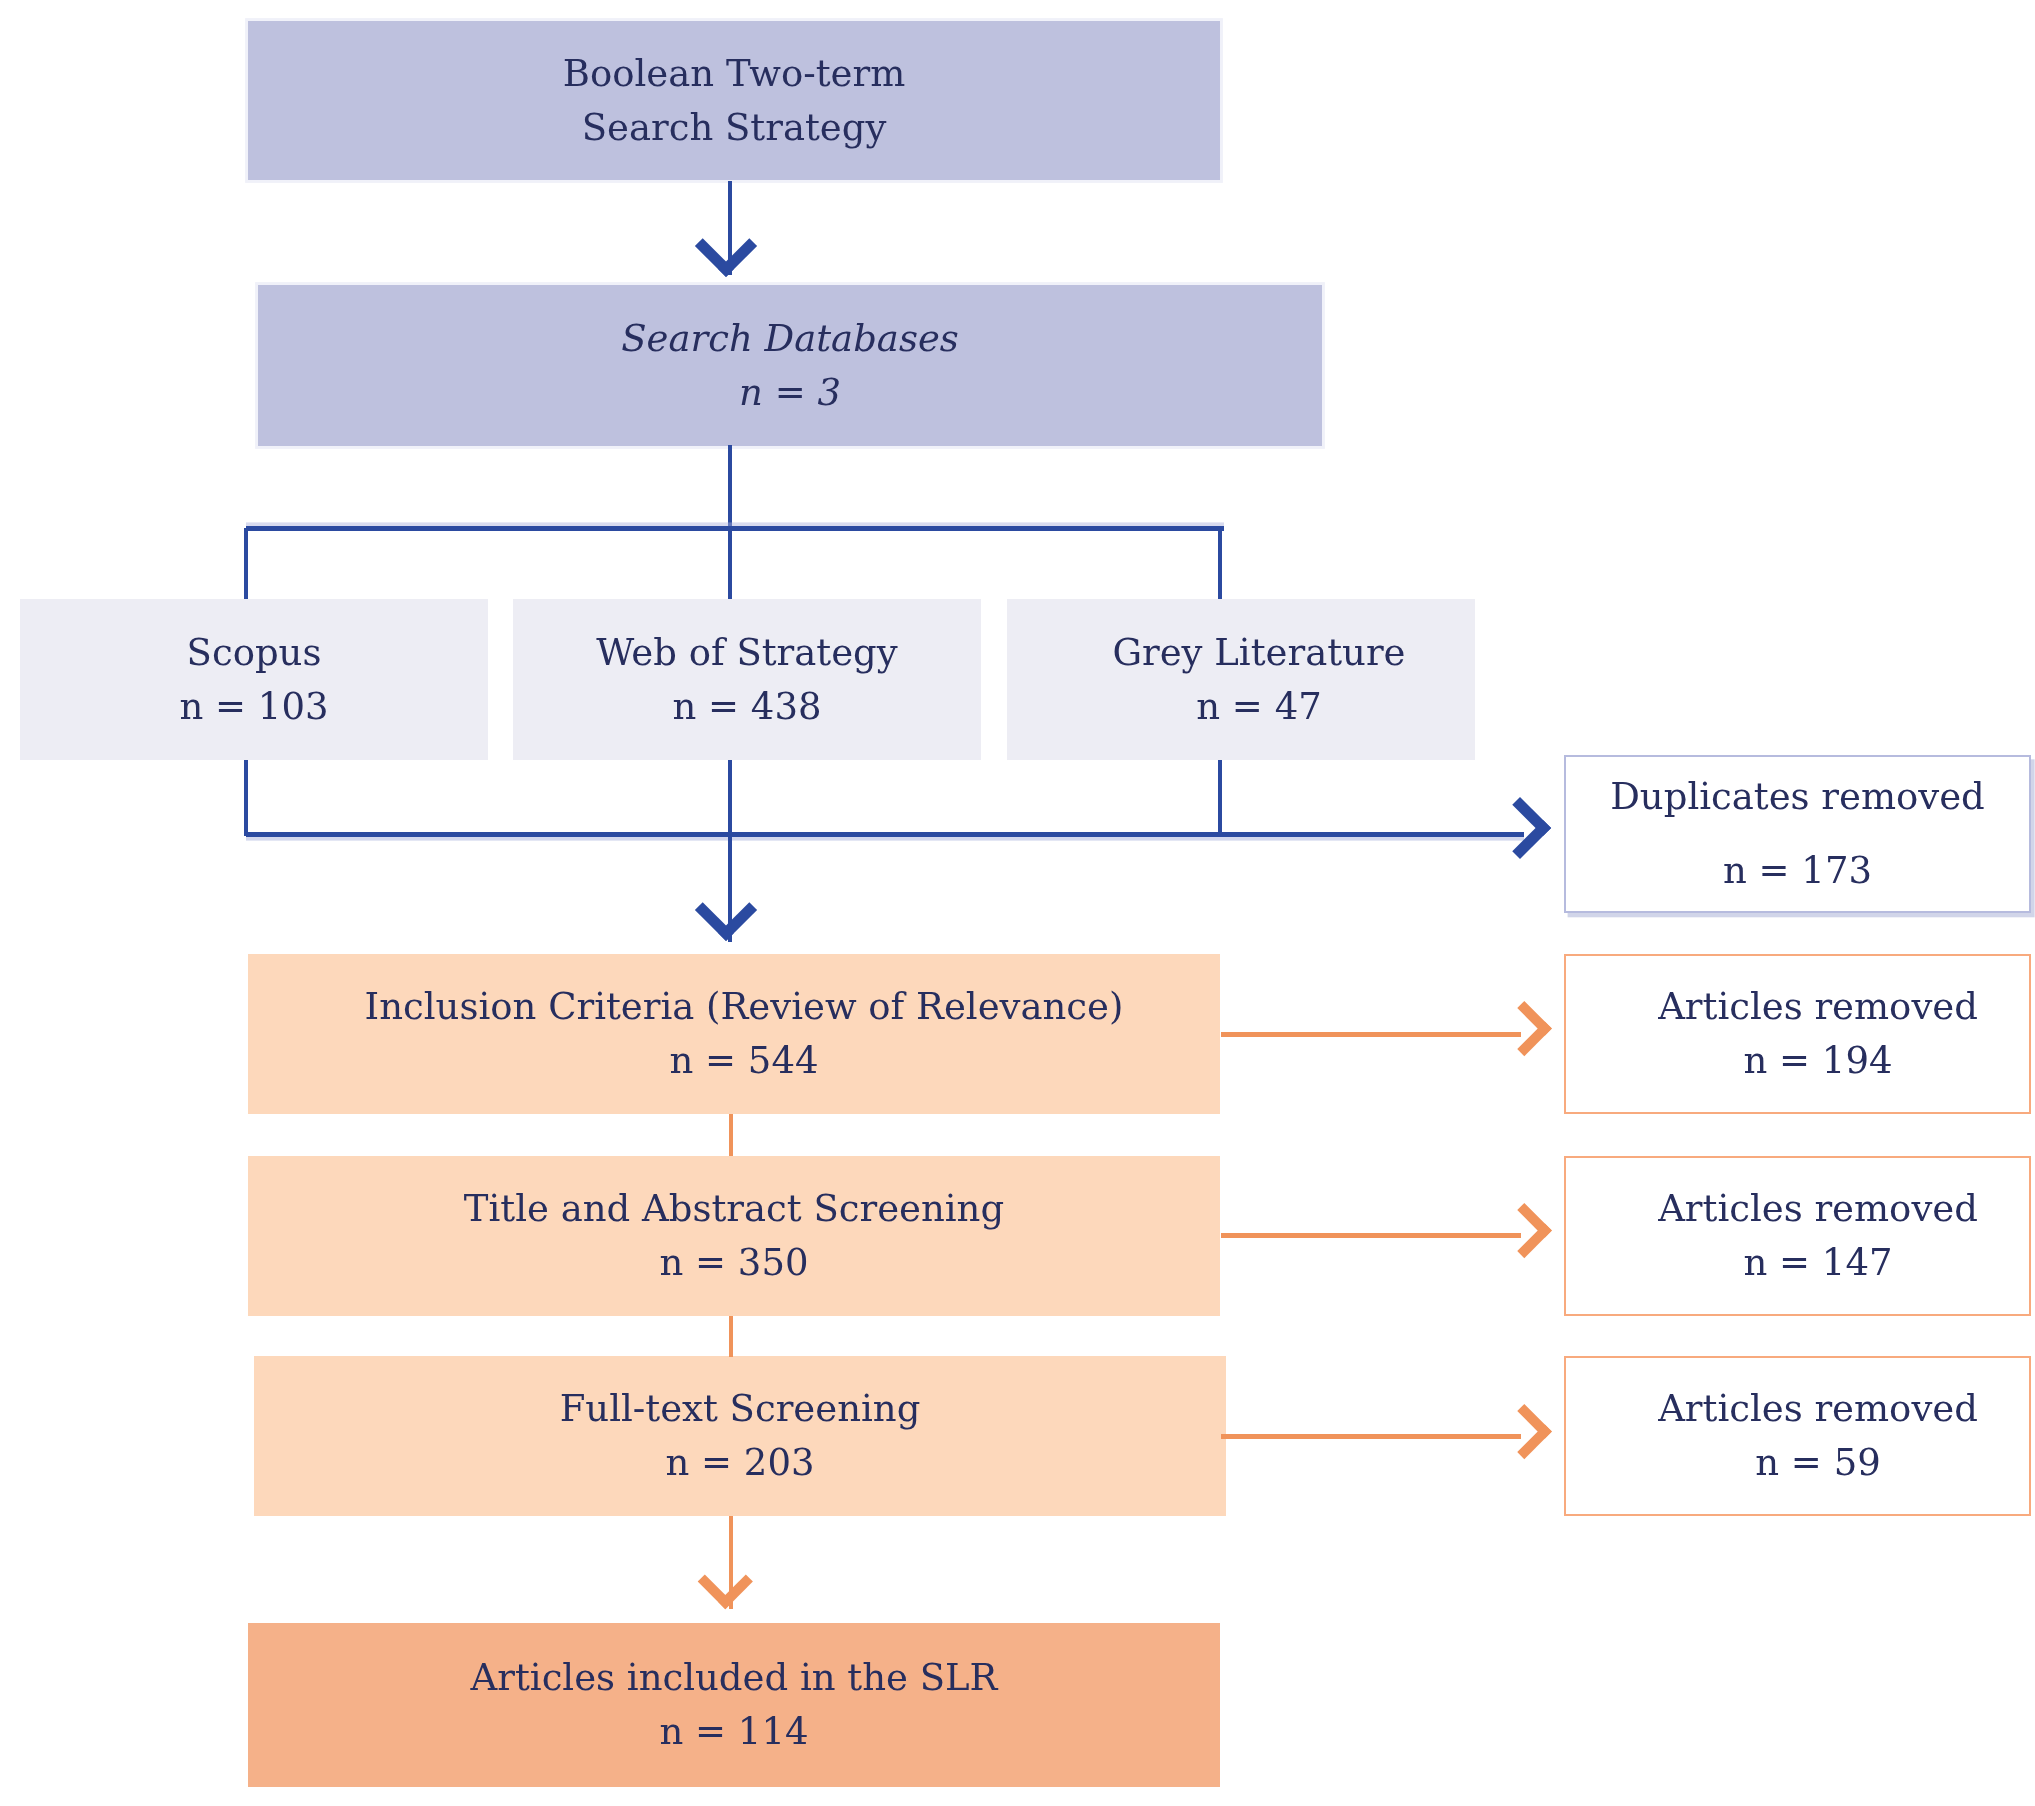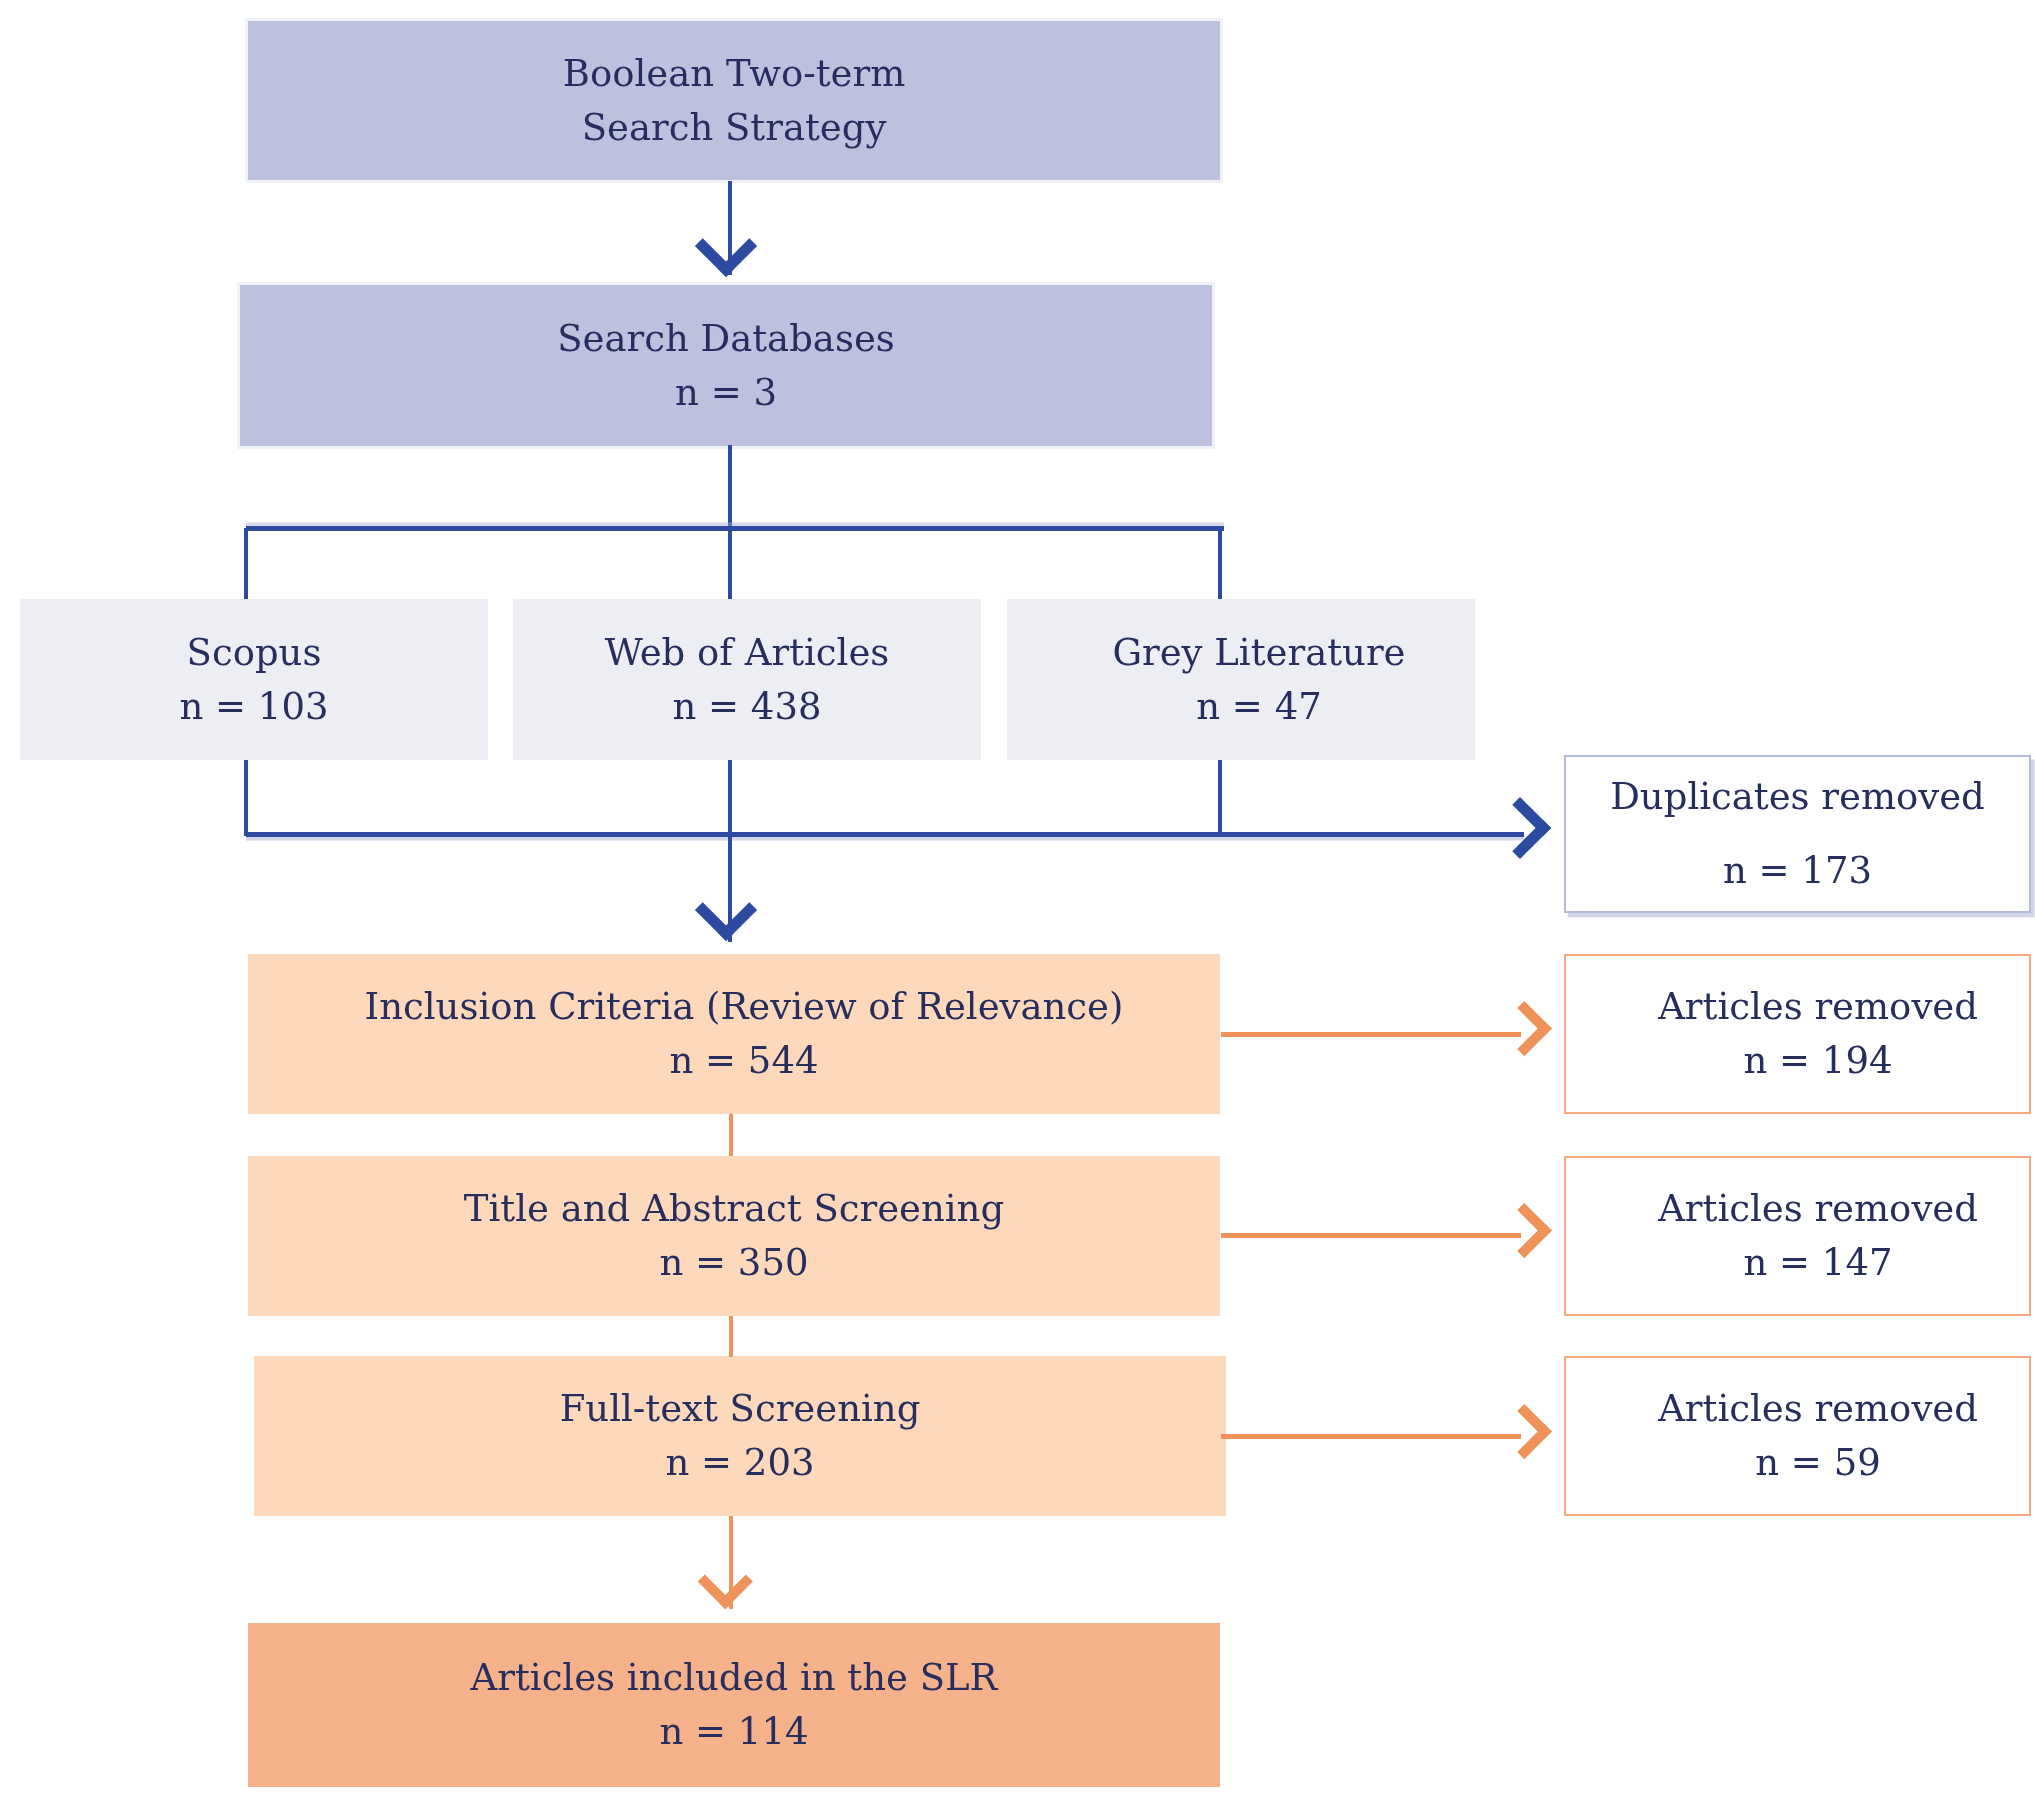--- a/index.html
+++ b/index.html
@@ -70,31 +70,31 @@
 </head>
 <body>
 
 <div class="canvas">
 
   <div class="node purple" style="left:248px;top:21px;width:972px;height:159px;">
     <div>Boolean Two-term</div>
     <div>Search Strategy</div>
   </div>
 
-  <div class="node purple" style="left:240px;top:285px;width:972px;height:161px;">
+  <div class="node purple" style="left:258px;top:285px;width:1064px;height:161px;font-style:italic;">
     <div>Search Databases</div>
     <div>n = 3</div>
   </div>
 
   <div class="node dbbox" style="left:20px;top:599px;width:468px;height:161px;">
     <div>Scopus</div>
     <div>n = 103</div>
   </div>
   <div class="node dbbox" style="left:513px;top:599px;width:468px;height:161px;">
-    <div>Web of Articles</div>
+    <div>Web of Strategy</div>
     <div>n = 438</div>
   </div>
   <div class="node dbbox" style="left:1007px;top:599px;width:468px;height:161px;padding-left:36px;">
     <div>Grey Literature</div>
     <div>n = 47</div>
   </div>
 
   <div class="node outlined-blue" style="left:1564px;top:755px;width:467px;height:158px;">
     <div>Duplicates removed</div>
     <div>n = 173</div>

